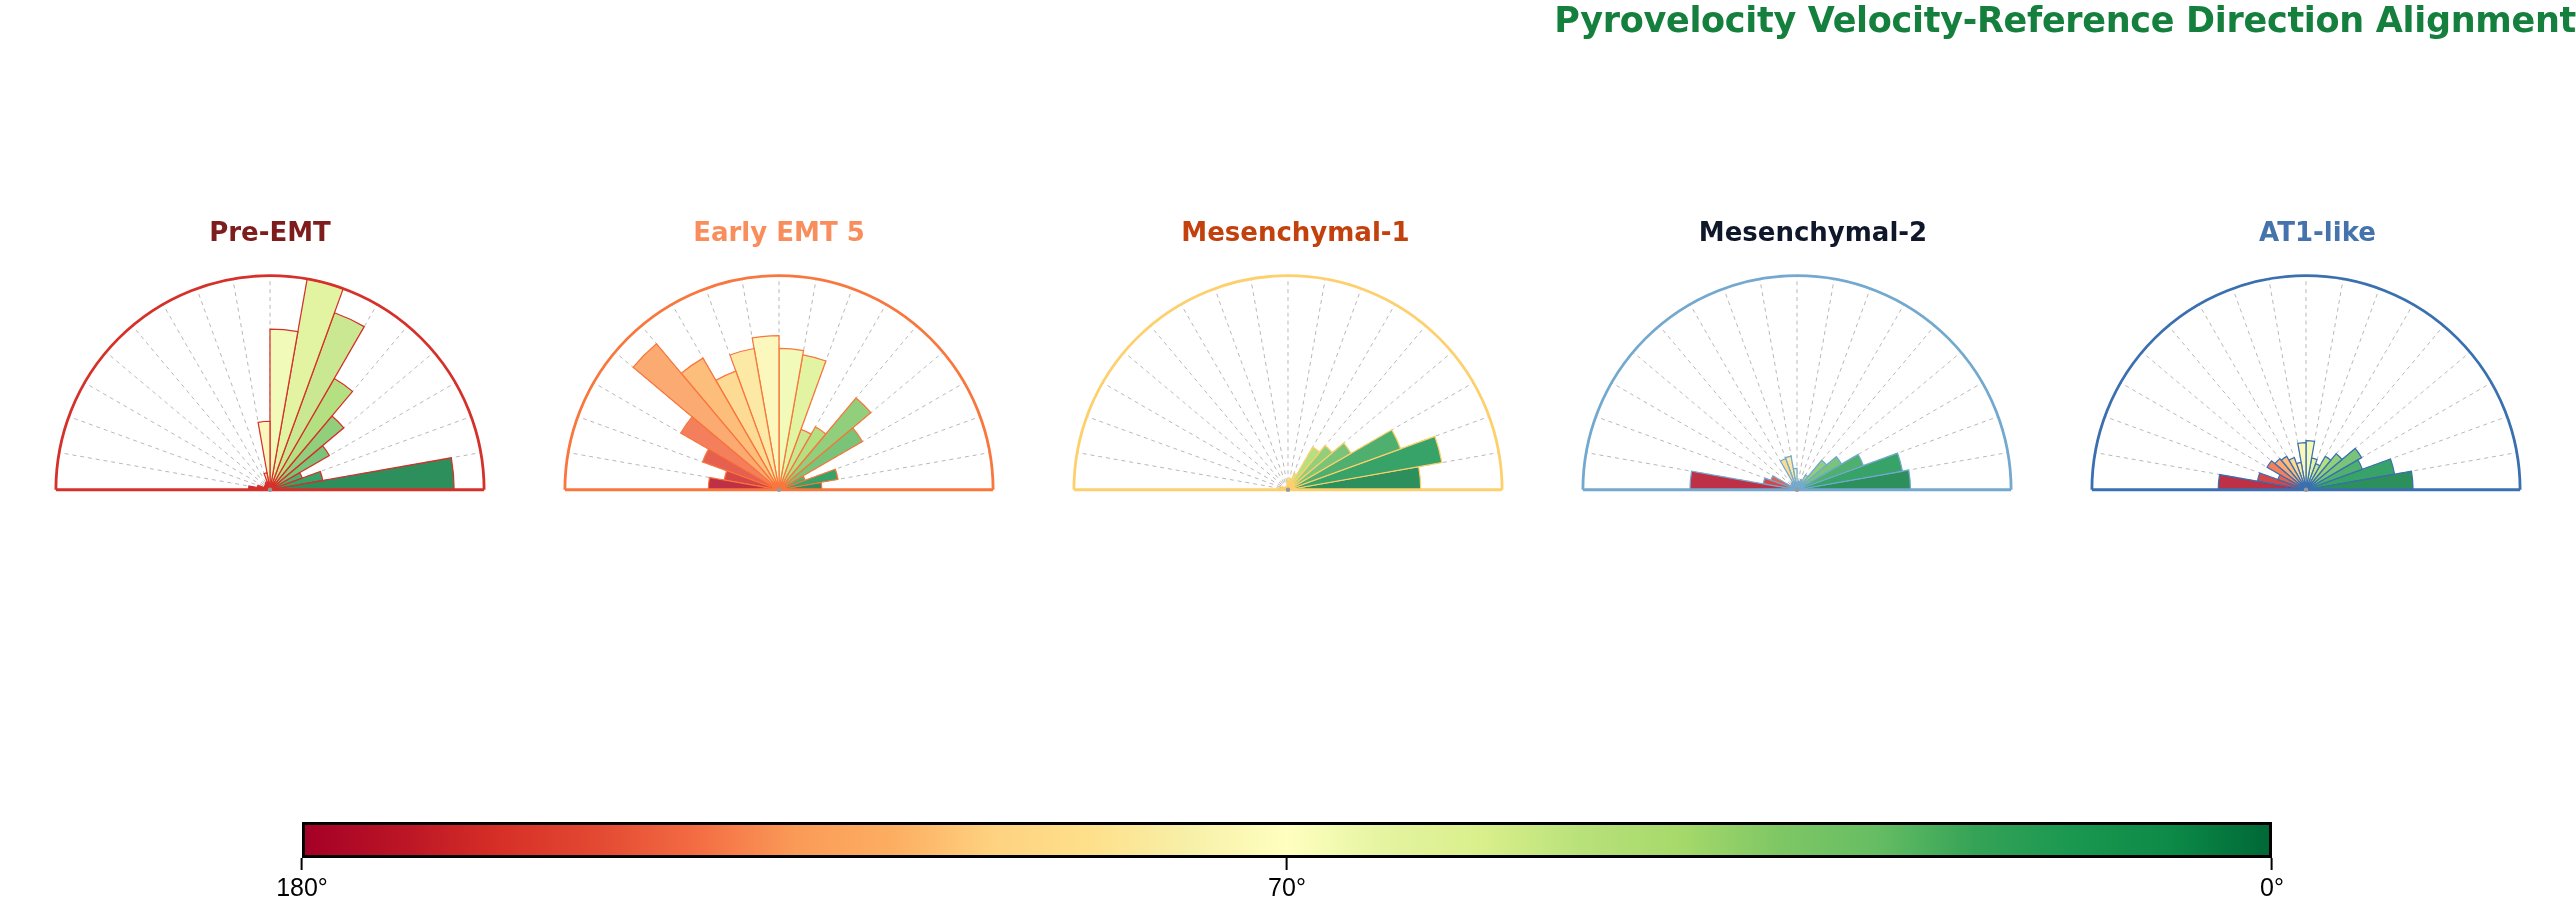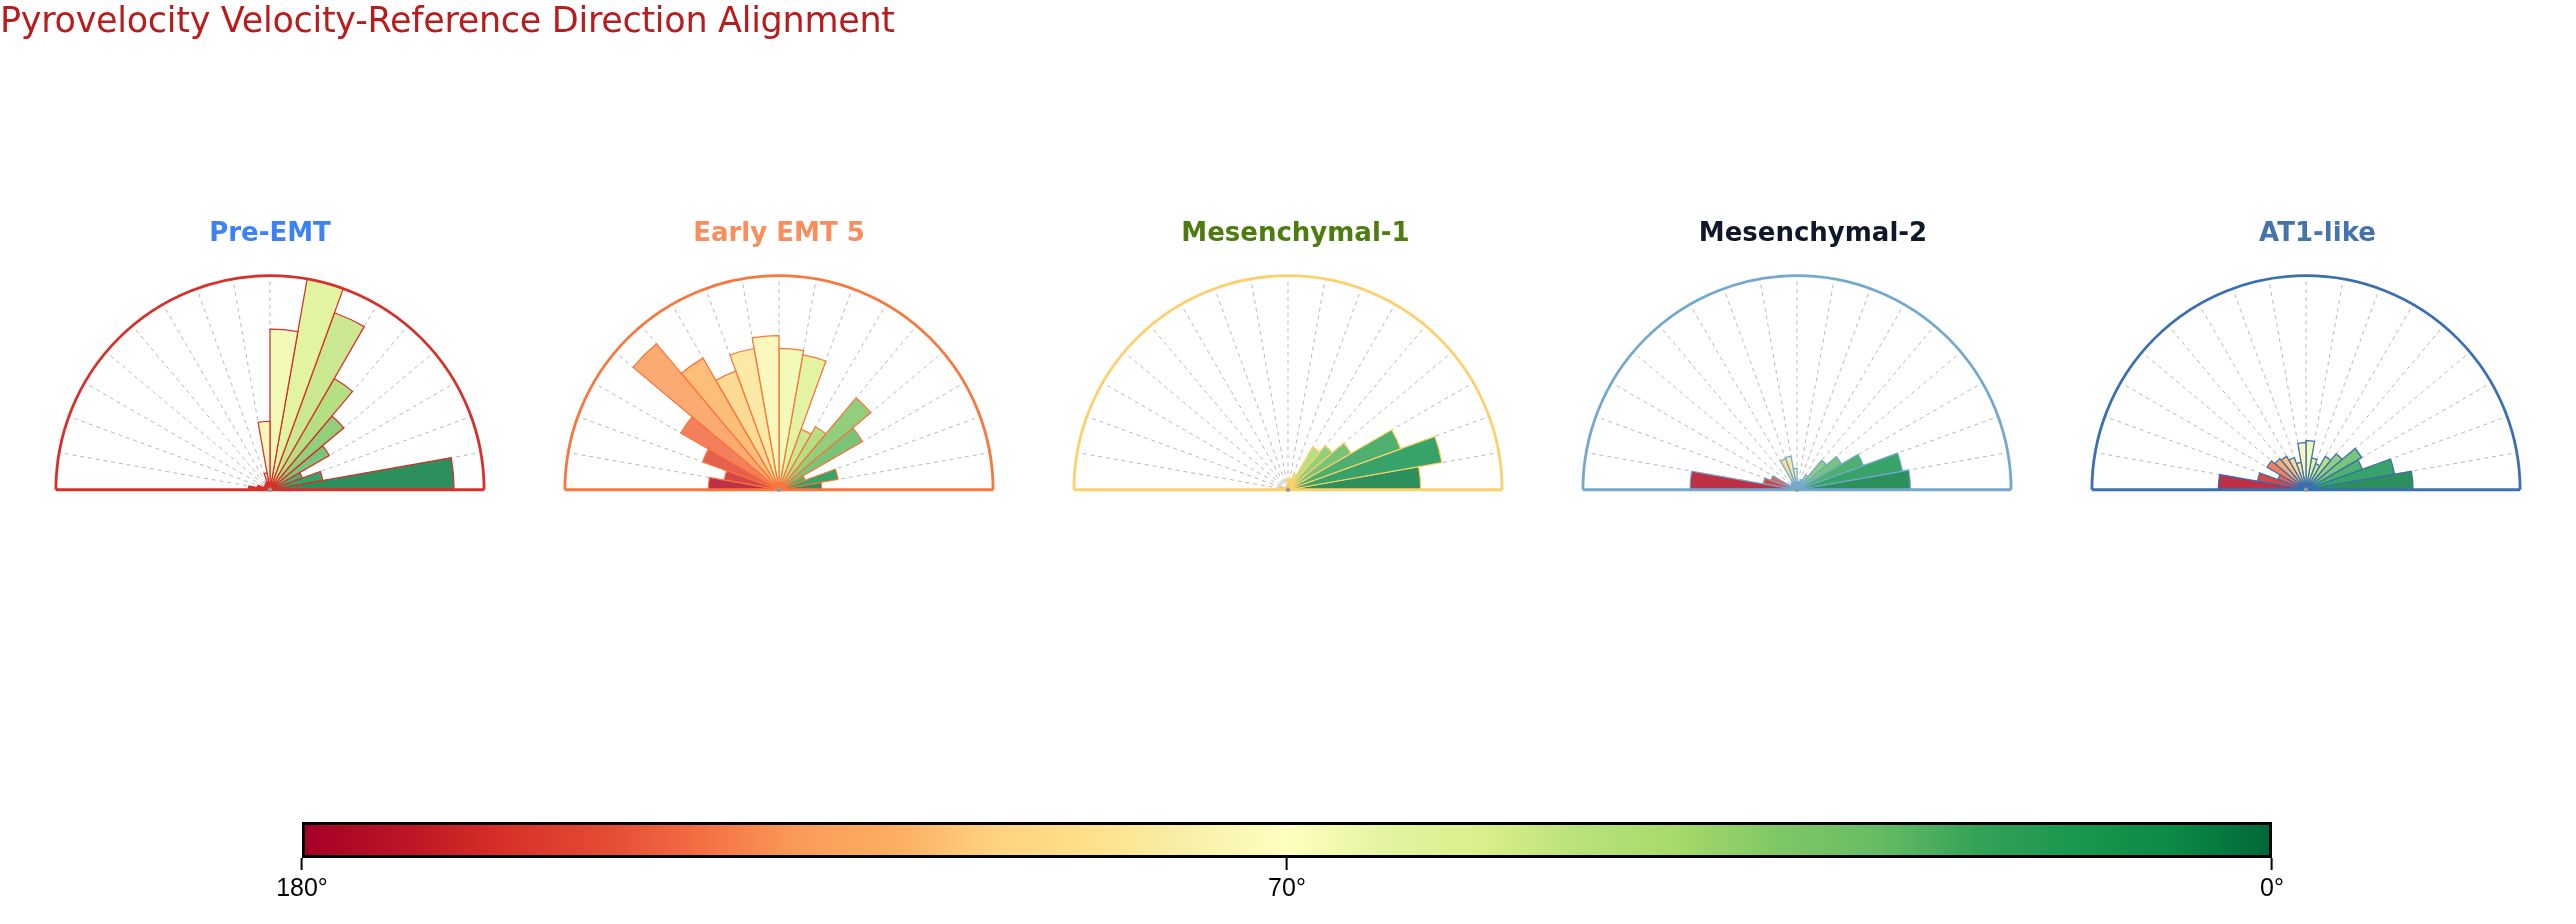--- a/index.html
+++ b/index.html
@@ -16,25 +16,25 @@
   }
   #figure {
     position: absolute;
     inset: 0;
   }
   .fig-title {
     position: absolute;
     top: 0;
     left: 0;
     width: 2576px;
-    text-align: left;
+    text-align: right;
     font-family: "DejaVu Sans", sans-serif;
-    font-weight: normal;
+    font-weight: bold;
     font-size: 35px;
-    color: #b91c1c;
+    color: #15803d;
     letter-spacing: -0.3px;
   }
   .panels {
     position: absolute;
     top: 219px;
     left: 0;
     width: 2576px;
     height: 360px;
     display: flex;
     flex-direction: row;
@@ -111,21 +111,21 @@
 </style>
 </head>
 <body>
 
 <div id="figure">
 
   <div class="fig-title">Pyrovelocity Velocity-Reference Direction Alignment</div>
 
   <div class="panels" id="panels">
       <div class="panel">
-        <div class="panel-title" style="color: #3b82f6;">Pre-EMT</div>
+        <div class="panel-title" style="color: #7f1d1d;">Pre-EMT</div>
         <div class="rose-wrap">
           <svg viewBox="0 0 800 420">
             <g>
               <line x1="400" y1="400" x2="775.21" y2="333.84" stroke="#b0b0b0" stroke-width="1.6" stroke-dasharray="7 7"></line>
               <line x1="400" y1="400" x2="758.02" y2="269.69" stroke="#b0b0b0" stroke-width="1.6" stroke-dasharray="7 7"></line>
               <line x1="400" y1="400" x2="729.96" y2="209.50" stroke="#b0b0b0" stroke-width="1.6" stroke-dasharray="7 7"></line>
               <line x1="400" y1="400" x2="691.86" y2="155.10" stroke="#b0b0b0" stroke-width="1.6" stroke-dasharray="7 7"></line>
               <line x1="400" y1="400" x2="644.90" y2="108.14" stroke="#b0b0b0" stroke-width="1.6" stroke-dasharray="7 7"></line>
               <line x1="400" y1="400" x2="590.50" y2="70.04" stroke="#b0b0b0" stroke-width="1.6" stroke-dasharray="7 7"></line>
               <line x1="400" y1="400" x2="530.31" y2="41.98" stroke="#b0b0b0" stroke-width="1.6" stroke-dasharray="7 7"></line>
@@ -209,21 +209,21 @@
               <path d="M 400 400 L 306.91 366.12 A 99.06 99.06 0 0 0 302.44 382.80 Z" fill="#ce2727" fill-opacity="0.85" stroke="#f9763c" stroke-width="2.2"></path>
               <path d="M 400 400 L 276.18 378.17 A 125.73 125.73 0 0 0 274.27 400.00 Z" fill="#b10c26" fill-opacity="0.85" stroke="#f9763c" stroke-width="2.2"></path>
             </g>
             <path d="M 781.00 400.00 A 381 381 0 0 0 19.00 400.00" fill="none" stroke="#f9763c" stroke-width="5"></path>
             <line x1="19.00" y1="400" x2="781.00" y2="400" stroke="#f9763c" stroke-width="5"></line>
             <circle cx="400" cy="400" r="4" fill="#999999"></circle>
           </svg>
         </div>
       </div>
       <div class="panel">
-        <div class="panel-title" style="color: #4d7c0f; margin-left: 15px;">Mesenchymal-1</div>
+        <div class="panel-title" style="color: #c2410c; margin-left: 15px;">Mesenchymal-1</div>
         <div class="rose-wrap">
           <svg viewBox="0 0 800 420">
             <g>
               <line x1="400" y1="400" x2="775.21" y2="333.84" stroke="#b0b0b0" stroke-width="1.6" stroke-dasharray="7 7"></line>
               <line x1="400" y1="400" x2="758.02" y2="269.69" stroke="#b0b0b0" stroke-width="1.6" stroke-dasharray="7 7"></line>
               <line x1="400" y1="400" x2="729.96" y2="209.50" stroke="#b0b0b0" stroke-width="1.6" stroke-dasharray="7 7"></line>
               <line x1="400" y1="400" x2="691.86" y2="155.10" stroke="#b0b0b0" stroke-width="1.6" stroke-dasharray="7 7"></line>
               <line x1="400" y1="400" x2="644.90" y2="108.14" stroke="#b0b0b0" stroke-width="1.6" stroke-dasharray="7 7"></line>
               <line x1="400" y1="400" x2="590.50" y2="70.04" stroke="#b0b0b0" stroke-width="1.6" stroke-dasharray="7 7"></line>
               <line x1="400" y1="400" x2="530.31" y2="41.98" stroke="#b0b0b0" stroke-width="1.6" stroke-dasharray="7 7"></line>

